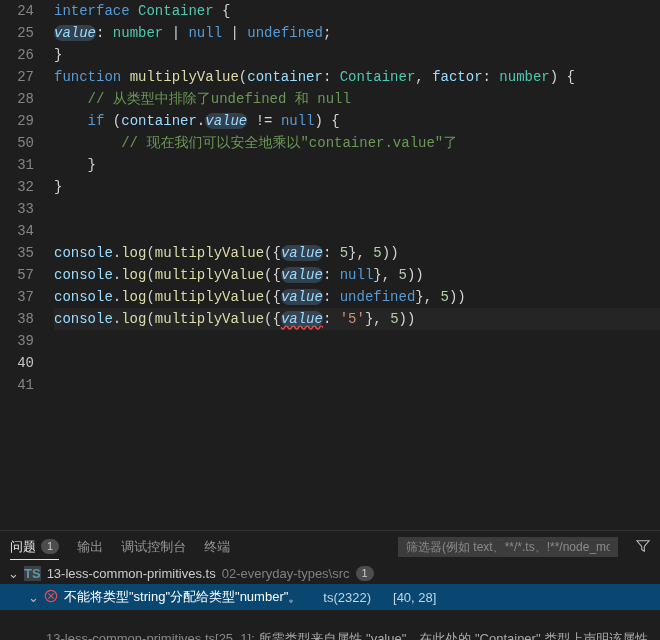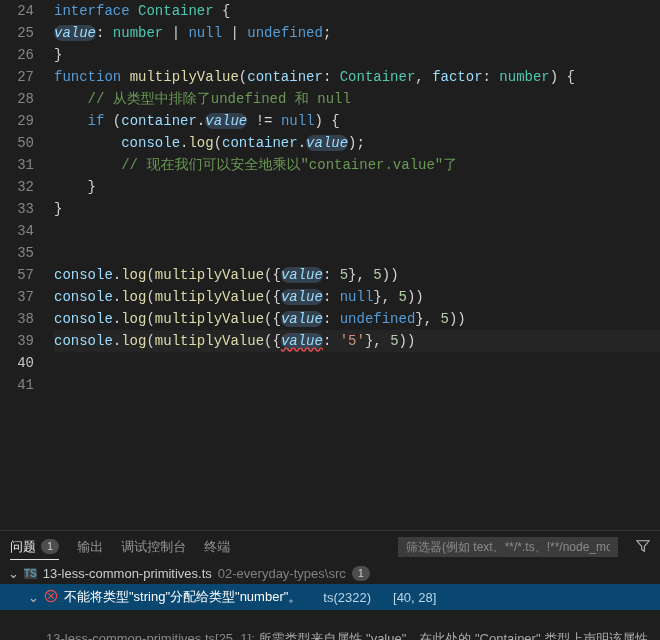--- a/index.html
+++ b/index.html
@@ -76,21 +76,21 @@
   }
   .filter-input::placeholder { color: #8a8a8a; }
   .filter-icon { color: #c0c0c0; cursor: pointer; }
   .problems-body { flex: 1; overflow: hidden; }
   .prob-file {
     display: flex; align-items: center; gap: 6px;
     padding: 3px 8px;
     color: #ccc;
   }
   .chev { display:inline-block; width:10px; color:#c0c0c0; }
-  .ts-icon { color:#519aba; font-weight:bold; font-size:10px; background:#404040; }
+  .ts-icon { color:#519aba; font-weight:bold; font-size:13px; background:#404040; }
   .dimpath { color: #808080; }
   .prob-item {
     display: flex; align-items: center; gap: 6px;
     padding: 4px 8px 4px 28px;
     color: #ccc;
   }
   .prob-item.selected { background: #094771; color: #fff; }
   .prob-item.selected .errcode { color: #bcd7e8; }
   .err-icon { color:#f14c4c; }
   .errcode { color: #909090; margin-left: 16px; }
@@ -127,21 +127,20 @@
       <div class="ln current">40</div>
       <div class="ln">41</div>
   </div>
   <div class="code">
     <div class="line"><span class="tok-kw">interface</span> <span class="tok-type">Container</span> <span class="tok-punc">{</span></div>
     <div class="line"><span class="tok-id hl">value</span><span class="tok-punc">:</span> <span class="tok-type">number</span> <span class="tok-punc">|</span> <span class="tok-kw">null</span> <span class="tok-punc">|</span> <span class="tok-kw">undefined</span><span class="tok-punc">;</span></div>
     <div class="line"><span class="tok-punc">}</span></div>
     <div class="line"><span class="tok-kw">function</span> <span class="tok-fn">multiplyValue</span><span class="tok-punc">(</span><span class="tok-id">container</span><span class="tok-punc">:</span> <span class="tok-type">Container</span><span class="tok-punc">,</span> <span class="tok-id">factor</span><span class="tok-punc">:</span> <span class="tok-type">number</span><span class="tok-punc">)</span> <span class="tok-punc">{</span></div>
     <div class="line">    <span class="tok-comment">// 从类型中排除了undefined 和 null</span></div>
     <div class="line">    <span class="tok-kw">if</span> <span class="tok-punc">(</span><span class="tok-id">container</span><span class="tok-punc">.</span><span class="tok-id hl">value</span> <span class="tok-punc">!=</span> <span class="tok-kw">null</span><span class="tok-punc">)</span> <span class="tok-punc">{</span></div>
-    <div class="line">        <span class="tok-id">console</span><span class="tok-punc">.</span><span class="tok-fn">log</span><span class="tok-punc">(</span><span class="tok-id">container</span><span class="tok-punc">.</span><span class="tok-id hl">value</span><span class="tok-punc">);</span></div>
     <div class="line">        <span class="tok-comment">// 现在我们可以安全地乘以"container.value"了</span></div>
     <div class="line">    <span class="tok-punc">}</span></div>
     <div class="line"><span class="tok-punc">}</span></div>
     <div class="line"></div>
     <div class="line"></div>
     <div class="line"><span class="tok-id">console</span><span class="tok-punc">.</span><span class="tok-fn">log</span><span class="tok-punc">(</span><span class="tok-fn">multiplyValue</span><span class="tok-punc">({</span><span class="tok-id hl">value</span><span class="tok-punc">:</span> <span class="tok-num">5</span><span class="tok-punc">},</span> <span class="tok-num">5</span><span class="tok-punc">))</span></div>
     <div class="line"><span class="tok-id">console</span><span class="tok-punc">.</span><span class="tok-fn">log</span><span class="tok-punc">(</span><span class="tok-fn">multiplyValue</span><span class="tok-punc">({</span><span class="tok-id hl">value</span><span class="tok-punc">:</span> <span class="tok-kw">null</span><span class="tok-punc">},</span> <span class="tok-num">5</span><span class="tok-punc">))</span></div>
     <div class="line"><span class="tok-id">console</span><span class="tok-punc">.</span><span class="tok-fn">log</span><span class="tok-punc">(</span><span class="tok-fn">multiplyValue</span><span class="tok-punc">({</span><span class="tok-id hl">value</span><span class="tok-punc">:</span> <span class="tok-kw">undefined</span><span class="tok-punc">},</span> <span class="tok-num">5</span><span class="tok-punc">))</span></div>
     <div class="line current"><span class="tok-id">console</span><span class="tok-punc">.</span><span class="tok-fn">log</span><span class="tok-punc">(</span><span class="tok-fn">multiplyValue</span><span class="tok-punc">({</span><span class="tok-id hl err">value</span><span class="tok-punc">:</span> <span class="tok-str">'5'</span><span class="tok-punc">},</span> <span class="tok-num">5</span><span class="tok-punc">))</span></div>
     <div class="line"></div>

